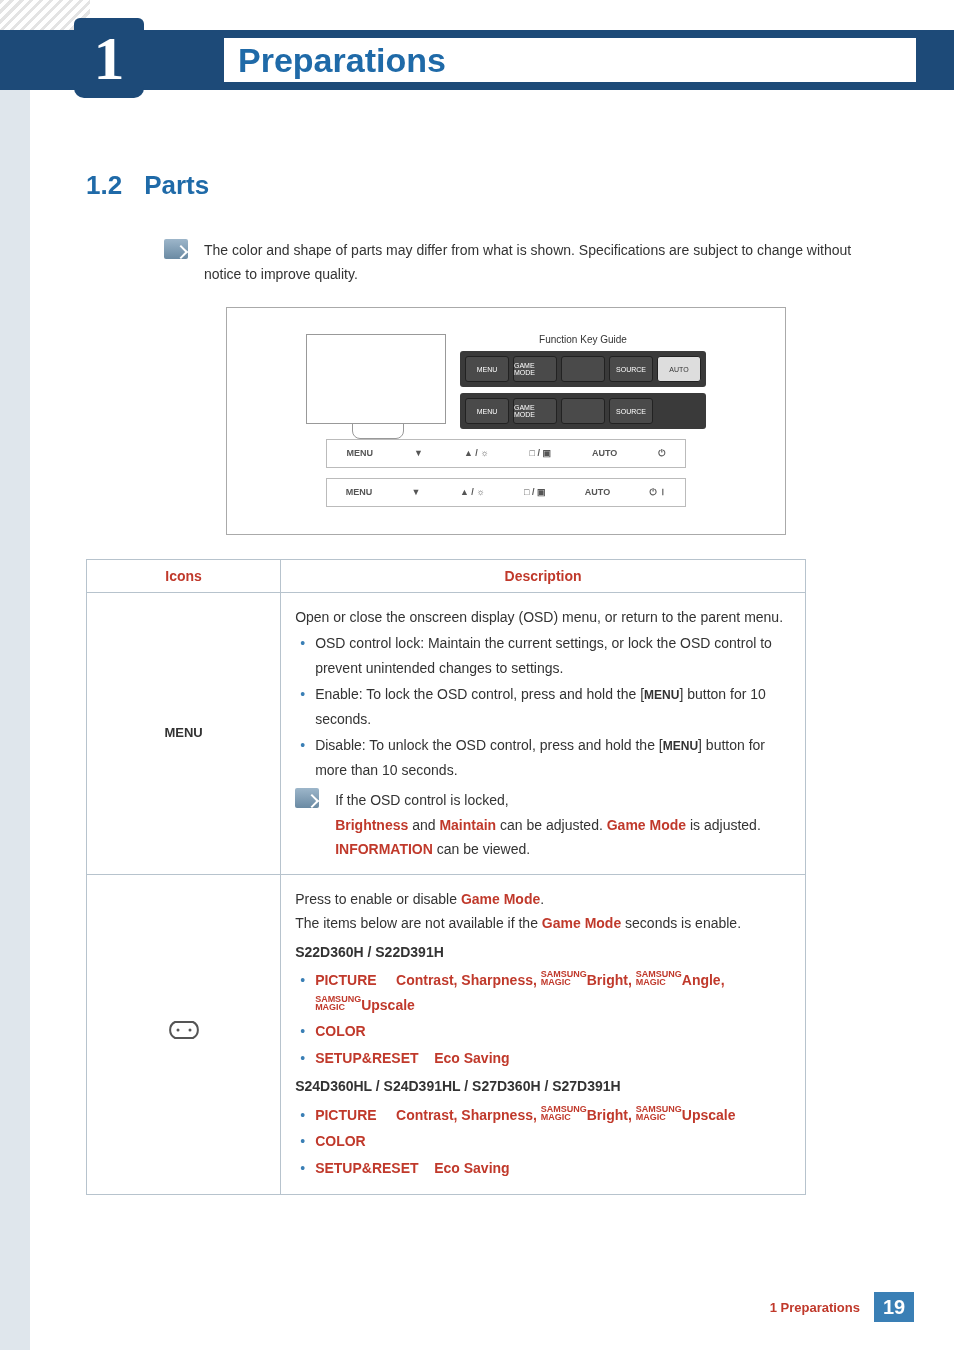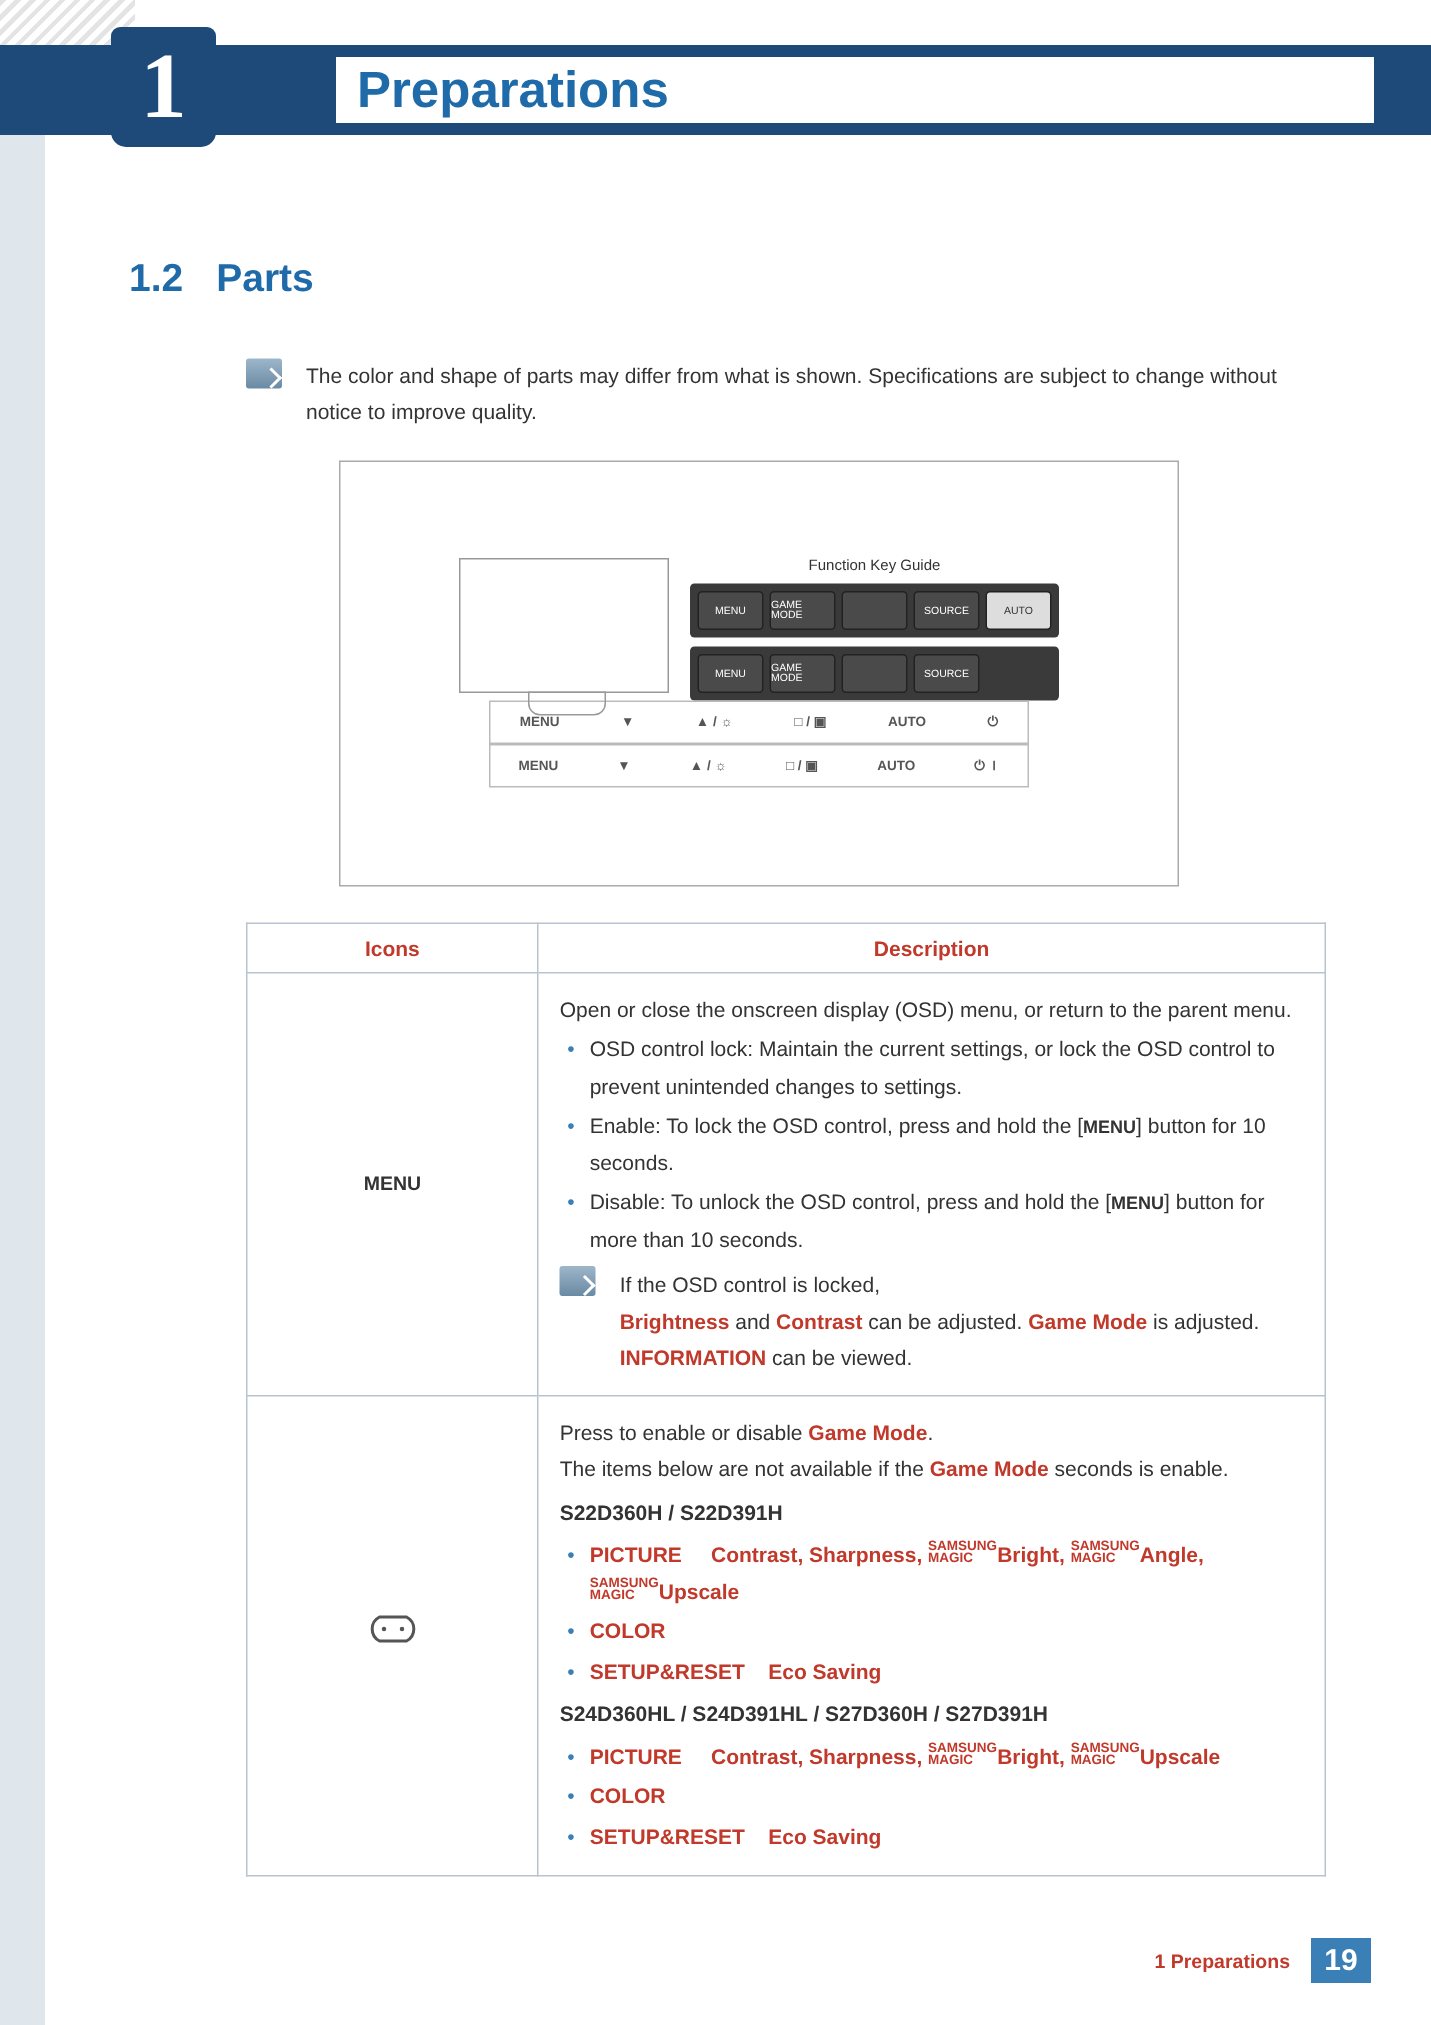--- a/index.html
+++ b/index.html
@@ -58,37 +58,37 @@
     position:relative; border-radius:2px;
   }
   .note-icon::after{
     content:""; position:absolute; right:2px; bottom:2px;
     width:8px;height:8px; border-right:2px solid #fff; border-bottom:2px solid #fff;
     transform:rotate(-45deg);
   }
   .note-text { line-height:1.7; color:#333; }
   .diagram {
     margin: 12px 0 24px 140px;
-    width: 560px; height: 284px;
+    width: 560px; height: 228px;
     border:1px solid #aaa;
     display:flex; flex-direction:column; align-items:center; justify-content:center;
-    gap:0; padding:8px;
+    gap:10px; padding:8px;
     font-size:9px; color:#555;
   }
   .diagram .top-row{display:flex; gap:14px; align-items:flex-start;}
   .monitor{width:140px;height:90px;border:1px solid #999;background:#fff;position:relative;}
   .monitor::after{content:"";position:absolute;bottom:-16px;left:45px;width:50px;height:14px;border:1px solid #999;border-radius:0 0 8px 8px;}
   .fkg{display:flex;flex-direction:column;gap:6px;}
   .fkg-label{font-size:10px;color:#333;text-align:center;}
   .osd-strip{display:flex;gap:4px;background:#3a3a3a;padding:5px;border-radius:3px;}
   .osd-btn{width:44px;height:26px;background:#4a4a4a;border:1px solid #222;border-radius:3px;color:#fff;font-size:7px;display:flex;flex-direction:column;align-items:center;justify-content:center;line-height:1;}
   .osd-btn.auto{background:#ddd;color:#333;}
   .phys-strip{display:flex;gap:30px;border:1px solid #bbb;padding:8px 14px;width:360px;justify-content:space-around;font-size:9px;font-weight:bold;color:#555;}
   table.icons {
-    width:100%; border-collapse:collapse; margin-top:6px; margin-left:78px; width:calc(100% - 78px);
+    width:100%; border-collapse:collapse; margin-top:6px; width:calc(100% - 78px);
     font-size:14px;
   }
   table.icons th {
     color:#c0392b; font-weight:600; text-align:center;
     border:1px solid #b7c3cd; padding:8px; background:#fff;
   }
   table.icons td {
     border:1px solid #b7c3cd; padding:12px 14px; vertical-align:top;
     line-height:1.75;
   }
@@ -194,21 +194,21 @@
           <ul class="b">
             <li>OSD control lock: Maintain the current settings, or lock the OSD control to prevent unintended changes to settings.</li>
             <li><span>Enable: To lock the OSD control, press and hold the [</span><span class="menu-bold">MENU</span><span>] button for 10 seconds.</span></li>
             <li><span>Disable: To unlock the OSD control, press and hold the [</span><span class="menu-bold">MENU</span><span>] button for more than 10 seconds.</span></li>
           </ul>
           <div class="sub-note">
             <div class="note-icon"></div>
             <div class="ntxt">
               <div>If the OSD control is locked,</div>
               <div>
-                <span class="kw">Brightness</span><span> and </span><span class="kw">Contrast</span><span> can be adjusted. </span><span class="kw">Game Mode</span><span> is adjusted. </span><span class="kw">INFORMATION</span><span> can be viewed.</span>
+                <span class="kw">Brightness</span><span> and </span><span class="kw">Maintain</span><span> can be adjusted. </span><span class="kw">Game Mode</span><span> is adjusted. </span><span class="kw">INFORMATION</span><span> can be viewed.</span>
               </div>
             </div>
           </div>
         </td>
       </tr>
       <tr>
         <td class="icon-cell">
           <svg width="36" height="24" viewBox="0 0 36 24">
               <path d="M9 4h18a9 9 0 0 1 0 16H9A9 9 0 0 1 9 4z" fill="none" stroke="#555" stroke-width="2"></path>
               <circle cx="12" cy="12" r="1.5" fill="#555"></circle>

